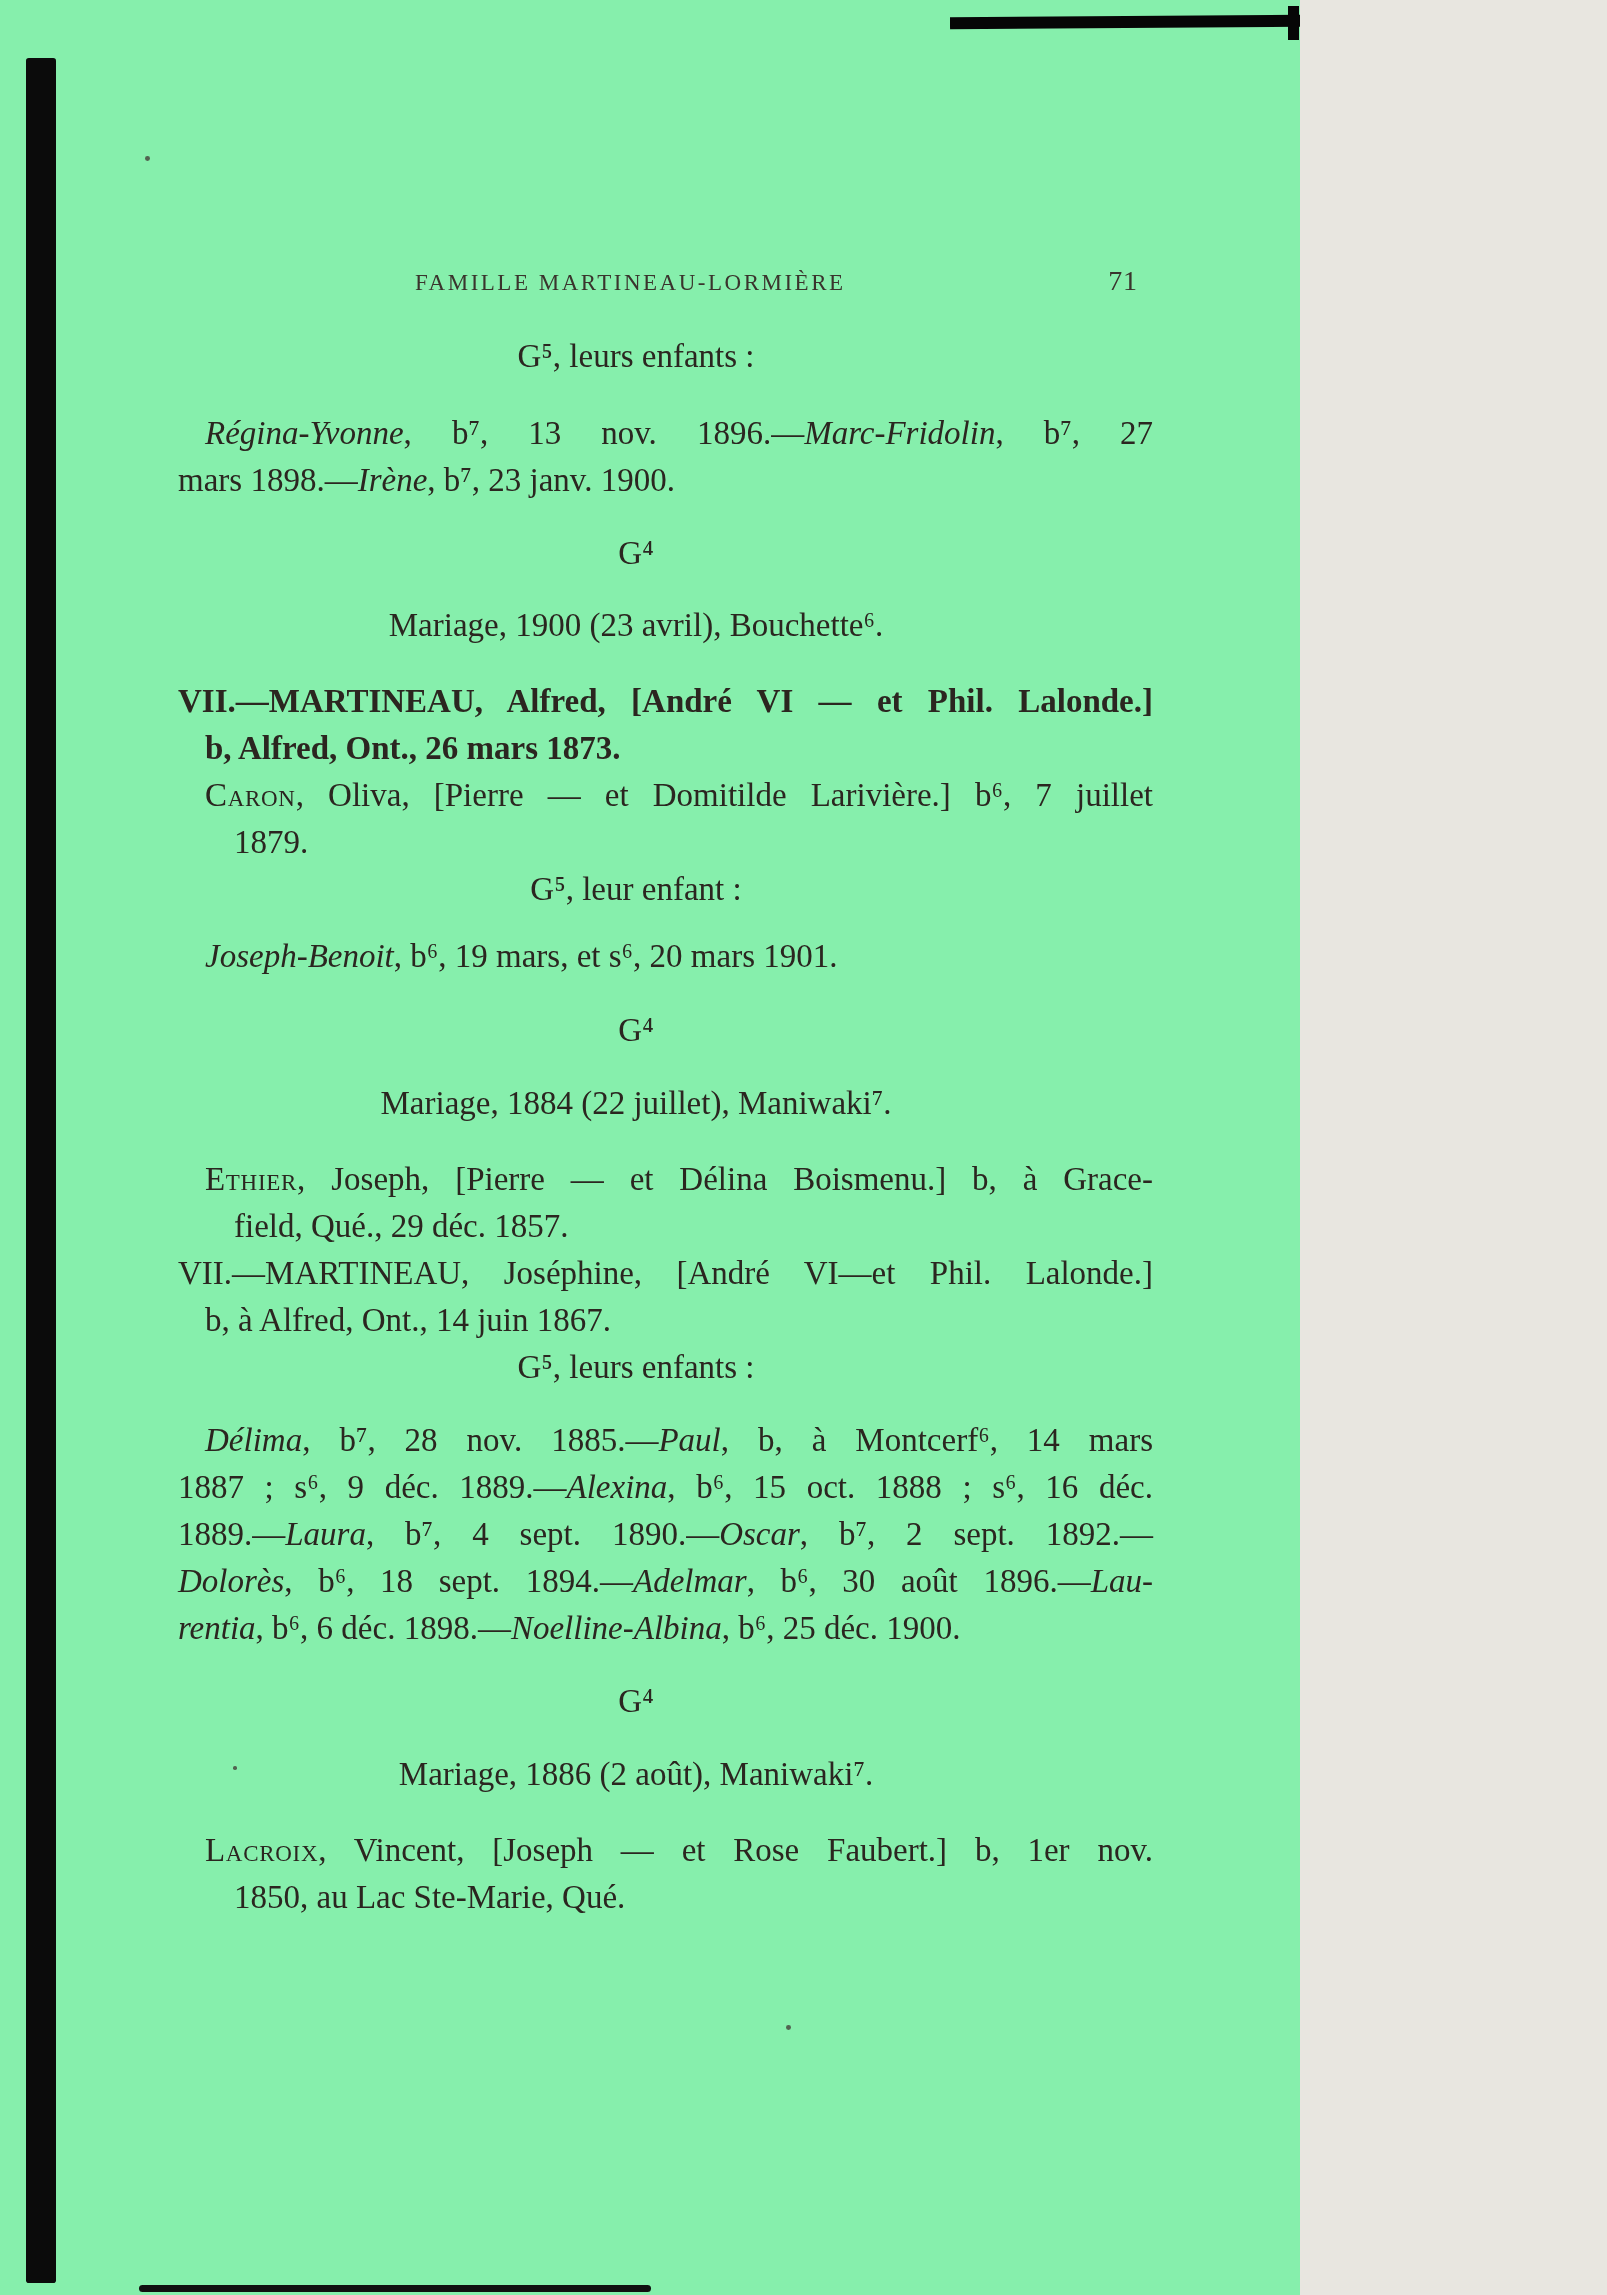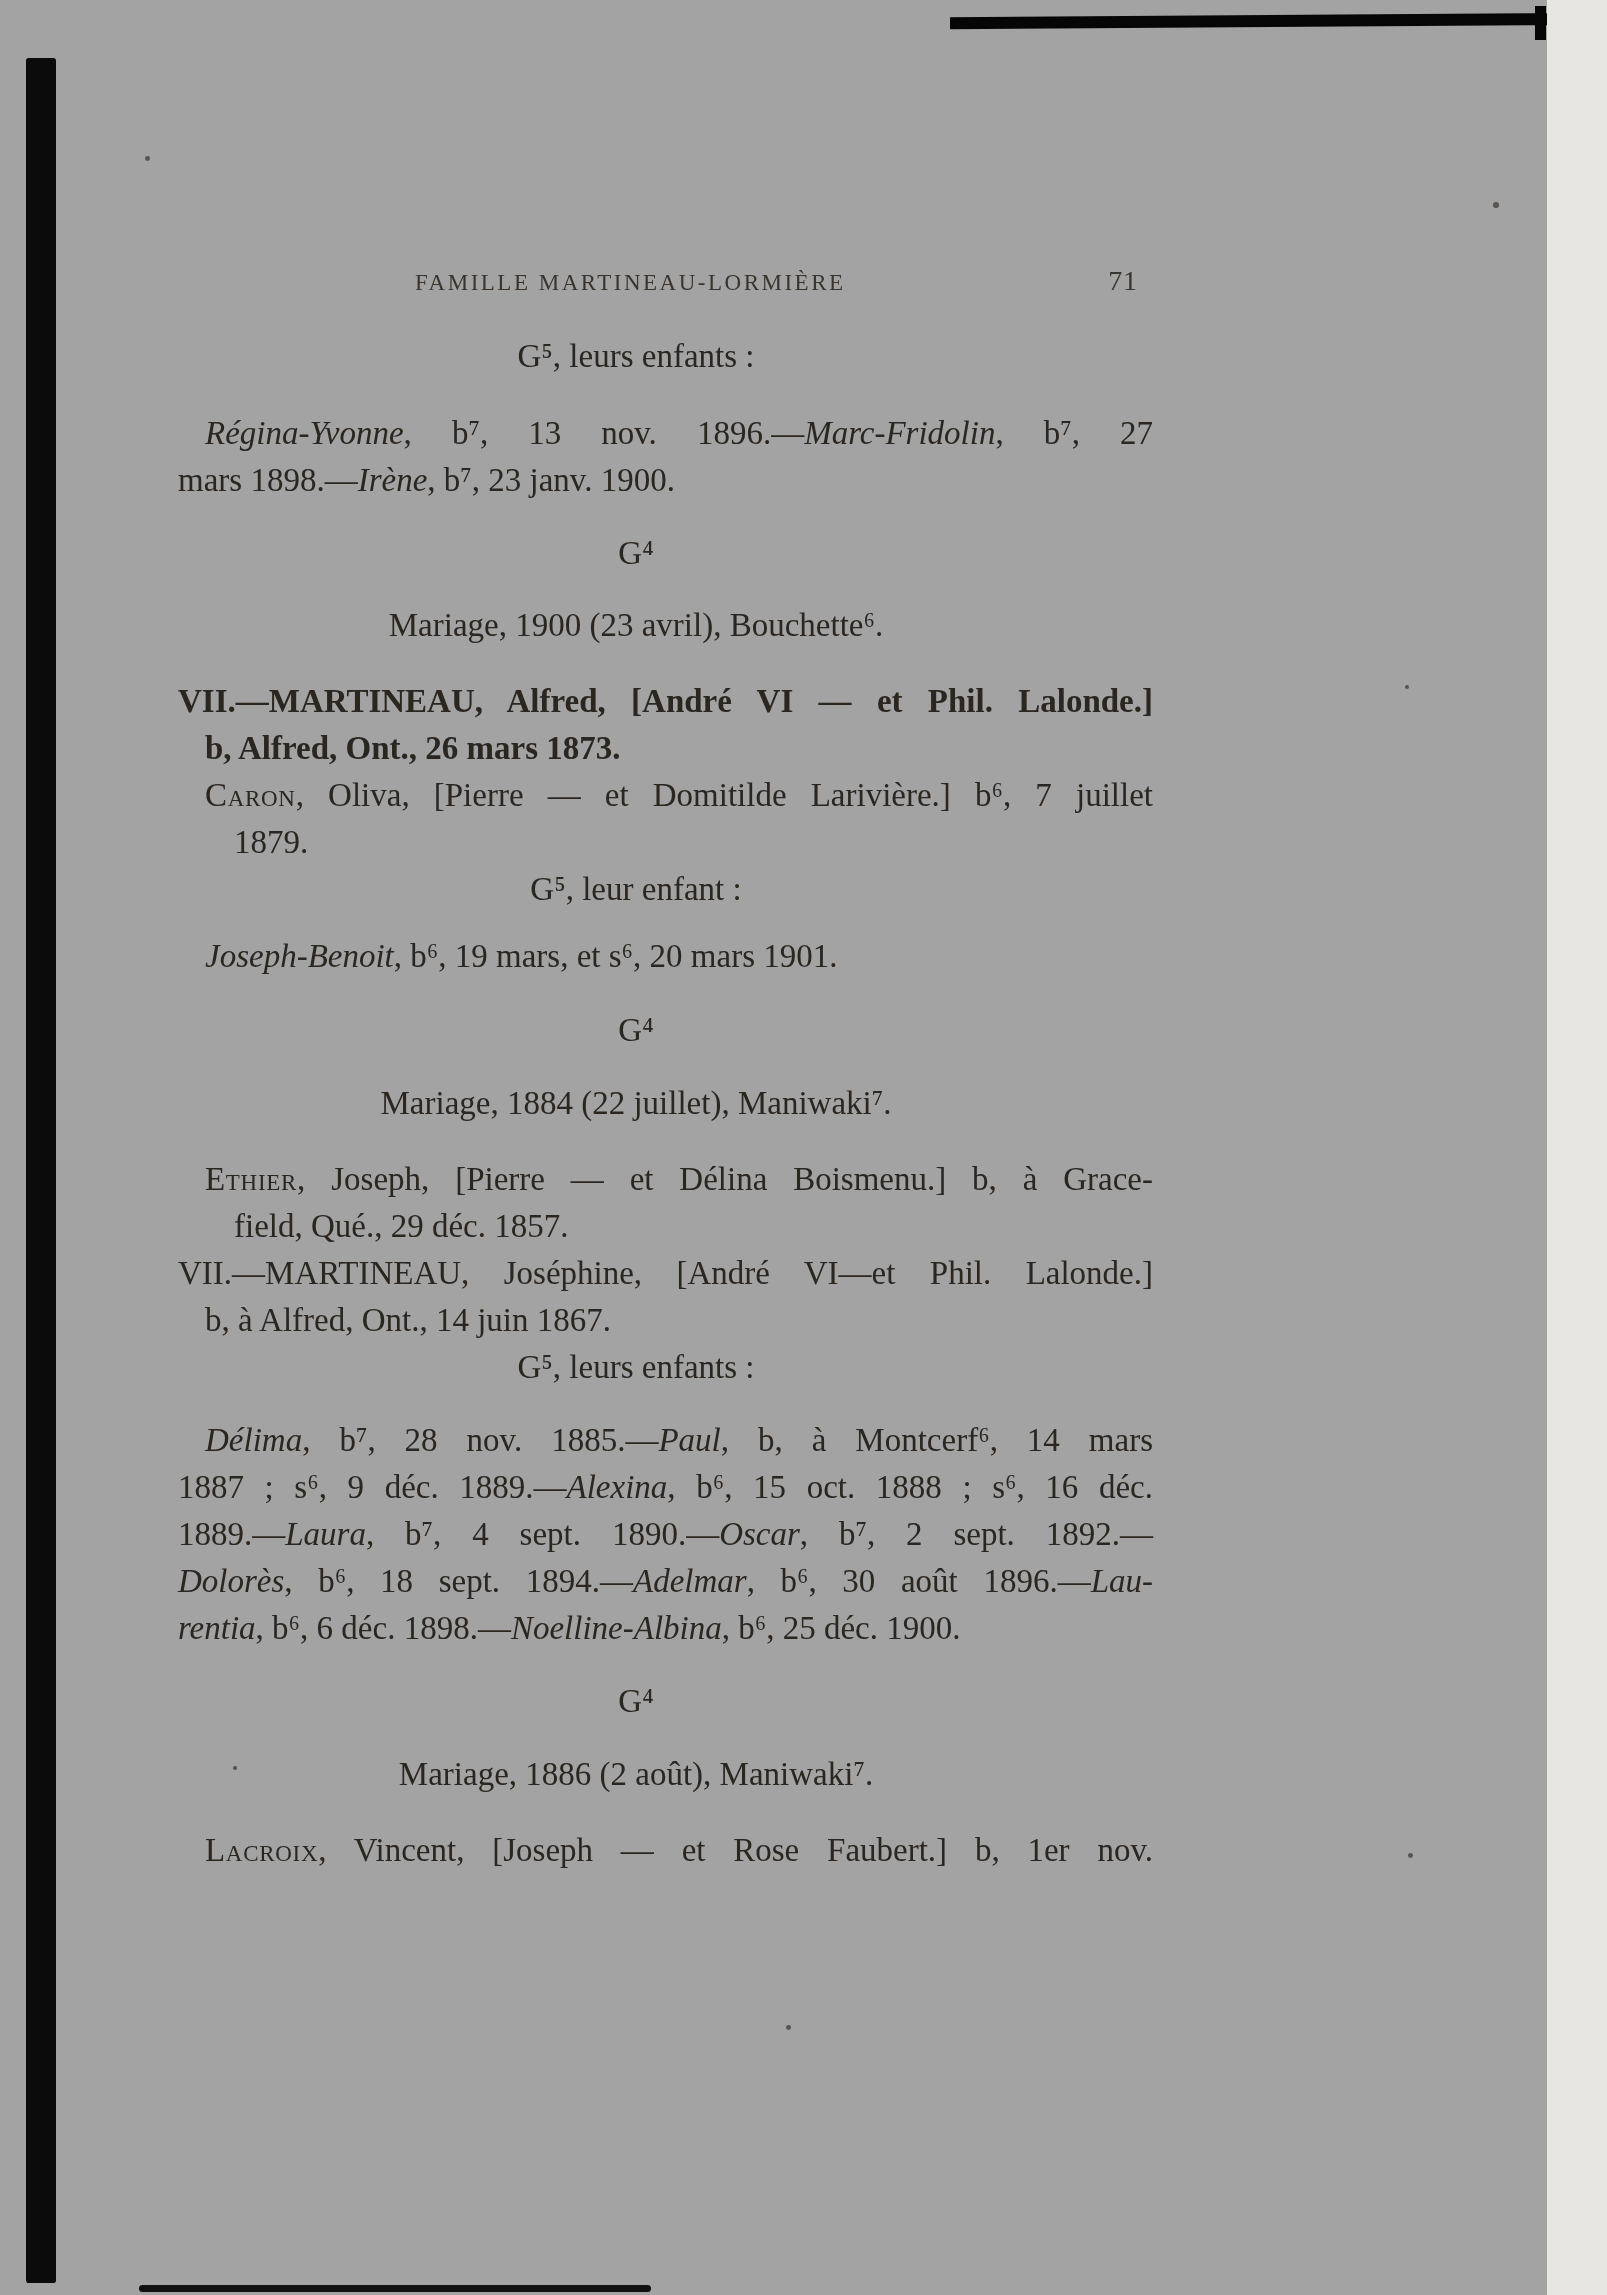--- a/index.html
+++ b/index.html
@@ -1,20 +1,20 @@
 <!DOCTYPE html>
 <html style="font-size:11.2px"><head>
 <meta charset="utf-8">
 <title>Scanned genealogy page</title>
 <style>
   html,body { margin:0; padding:0; background:#e8e6e0; }
   .sheet {
     position:relative;
-    width:1547px; height:2295px;
-    background:#a3a3a3;
+    width:1300px; height:2295px;
+    background:#86efac;
     overflow:hidden;
     font-family:"Liberation Serif","DejaVu Serif",serif;
     color:#2b2620;
   }
 
   
   .left-bar   { position:absolute; left:26px; top:58px; width:30px; height:2225px; background:#0b0b0b; border-radius:2.8px; }
   .top-line   { position:absolute; left:950px; top:15.4px; width:663px; height:12px; background:#060606; transform:rotate(-0.4deg); }
   .top-hook   { position:absolute; right:1.4px; top:5.6px; width:10.5px; height:34px; background:#060606; }
   .bottom-line{ position:absolute; left:139px; top:2285px; width:512px; height:7px; background:#101010; border-radius:3.5px; }
@@ -121,17 +121,18 @@
       <div class="ln jl"><span class="i">Dolorès</span><span>, b⁶, 18 sept. 1894.—</span><span class="i">Adelmar</span><span>, b⁶, 30 août 1896.—</span><span class="i">Lau-</span></div>
       <div class="ln"><span class="i">rentia</span><span>, b⁶, 6 déc. 1898.—</span><span class="i">Noelline-Albina</span><span>, b⁶, 25 déc. 1900.</span></div>
     </div>
 
     <div class="ln center mt37"><span>G⁴</span></div>
 
     <div class="ln center mt37"><span>Mariage, </span><span class="b">1886</span><span> (2 août), Maniwaki⁷.</span></div>
 
     <div class="mt41">
       <div class="ln jl ind1"><span class="sc">Lacroix</span><span>, Vincent, [Joseph — et Rose Faubert.] b, 1er nov.</span></div>
+      <div class="ln ind2"><span>1850, au Lac Ste-Marie, Qué.</span></div>
     </div>
 
   </div>
 </div>
 
 
 </body></html>

